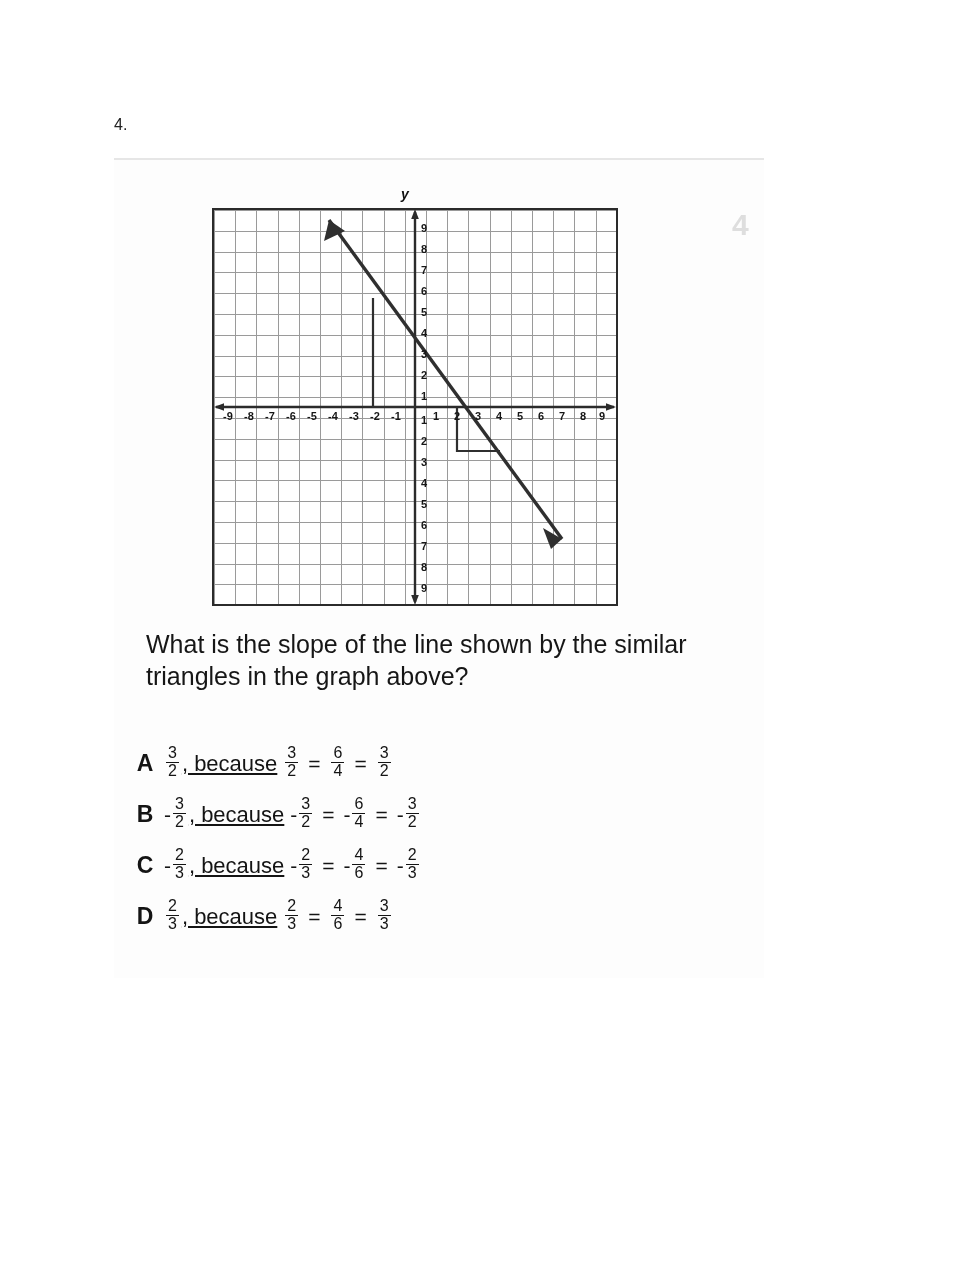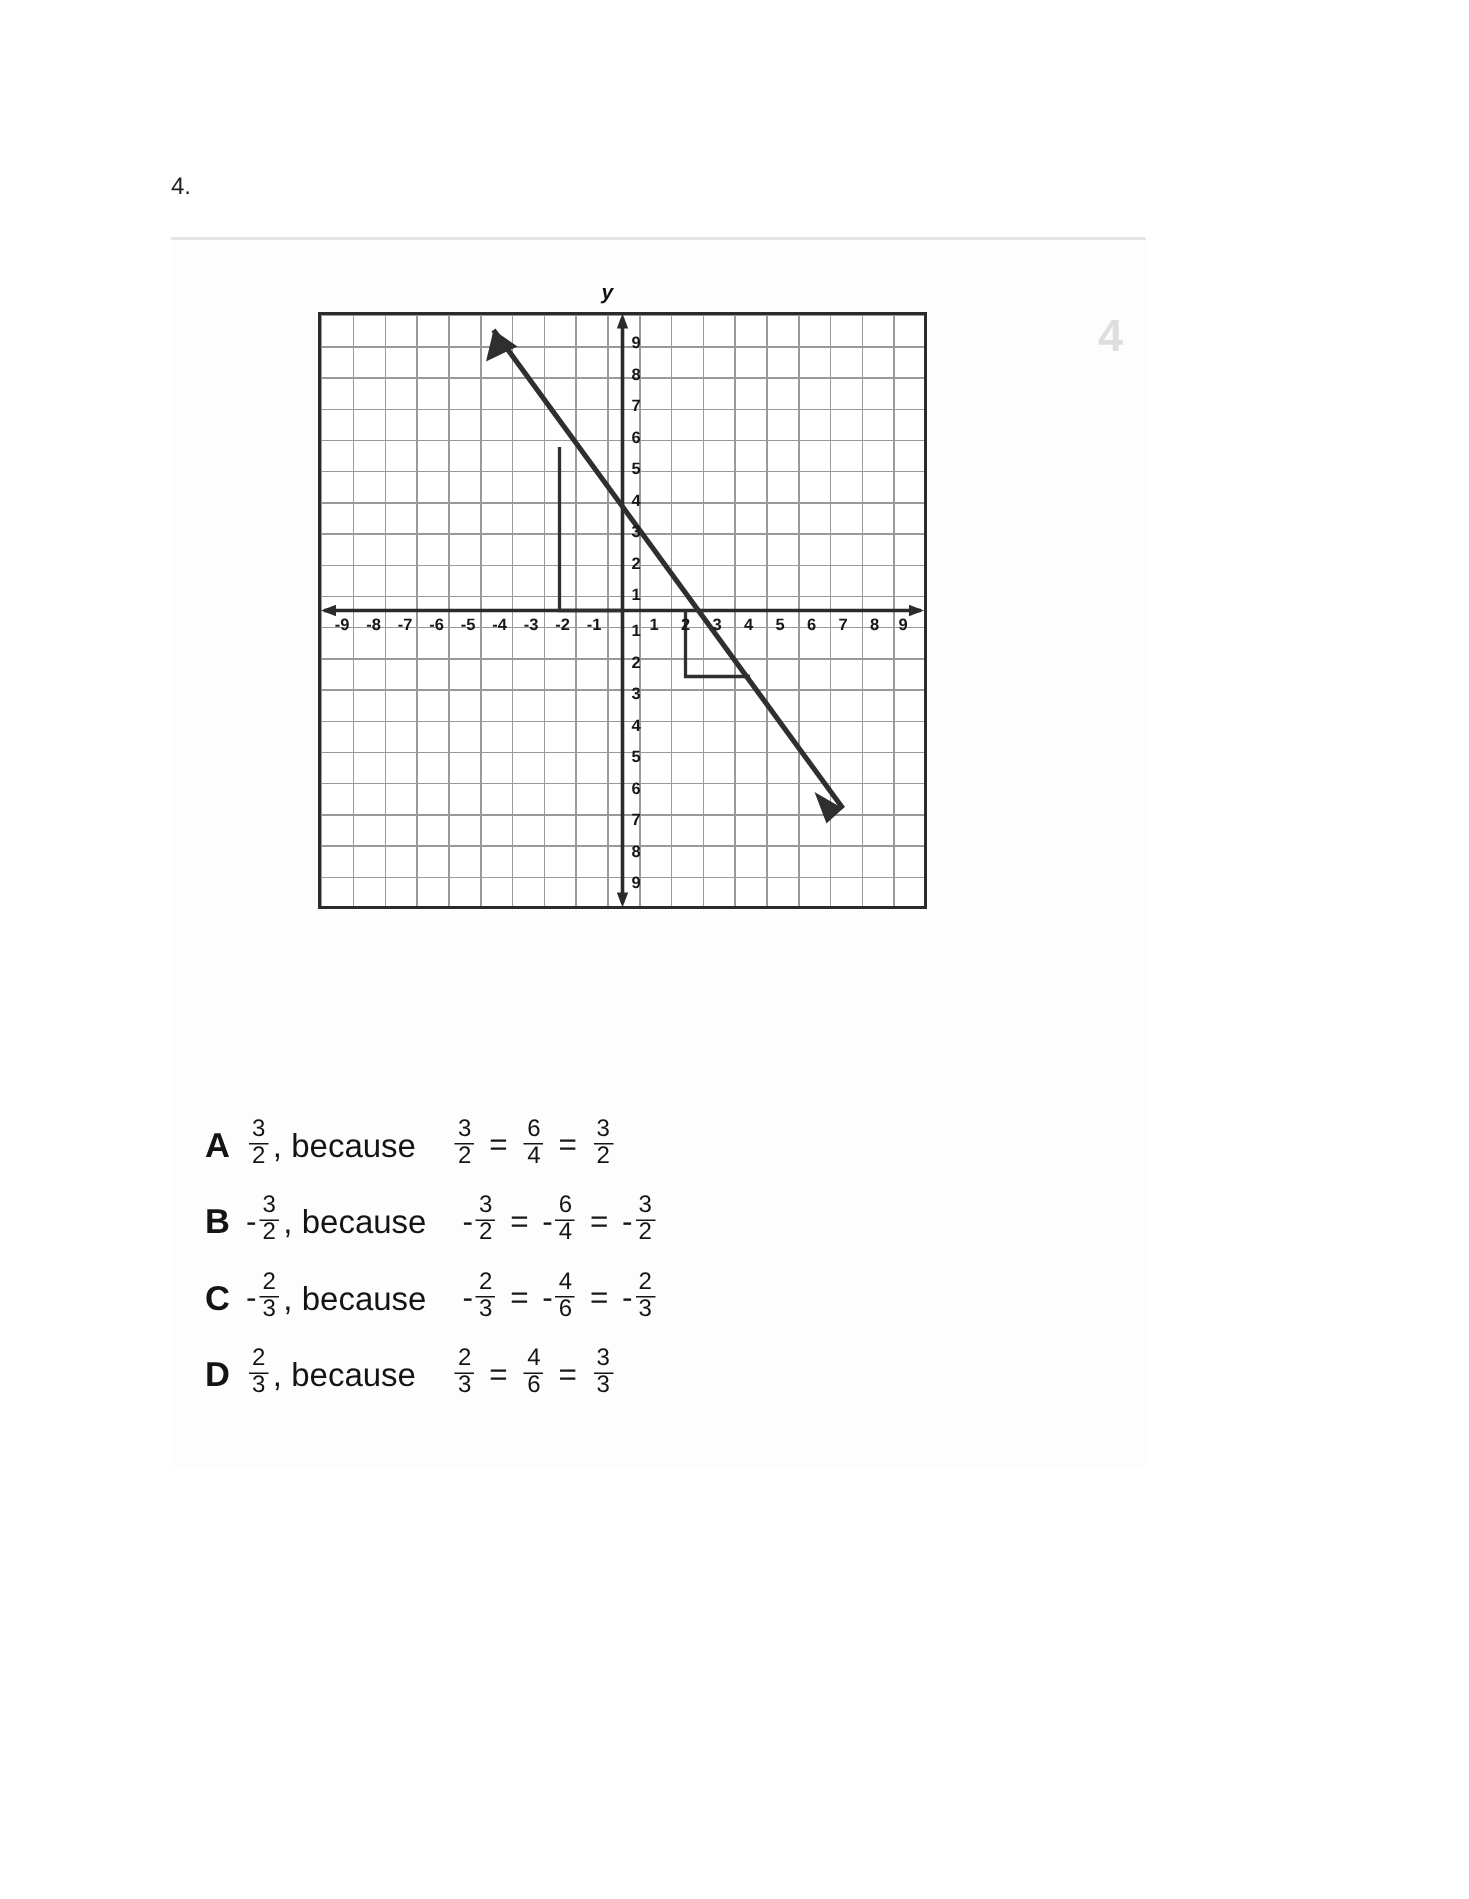--- a/index.html
+++ b/index.html
@@ -124,21 +124,21 @@
     text-align: center;
     font-weight: bold;
     font-size: 23px;
     flex: none;
   }
   .choice-body {
     display: flex;
     align-items: center;
     white-space: nowrap;
   }
-  .choice-body .txt { margin: 0 24px 0 2px; }
+  .choice-body .txt { margin: 0 6px 0 2px; text-decoration: underline; }
   .eq { margin: 0 9px; font-size: 21px; }
   .neg { margin-right: 1px; font-size: 21px; }
 
   
   .frac {
     display: inline-flex;
     flex-direction: column;
     align-items: center;
     vertical-align: middle;
     font-size: 16px;
@@ -223,20 +223,21 @@
         <text x="212" y="279">4</text>
         <text x="212" y="300">5</text>
         <text x="212" y="321">6</text>
         <text x="212" y="342">7</text>
         <text x="212" y="363">8</text>
         <text x="212" y="384">9</text>
       </g>
     </svg>
   </div>
 
+  <div class="question">What is the slope of the line shown by the similar triangles in the graph above?</div>
 
   <div class="choices">
 
     <div class="choice">
       <div class="choice-letter">A</div>
       <div class="choice-body">
         <span class="frac-unit">
           <span class="neg"></span>
           <span class="frac">
             <span class="num">3</span>

